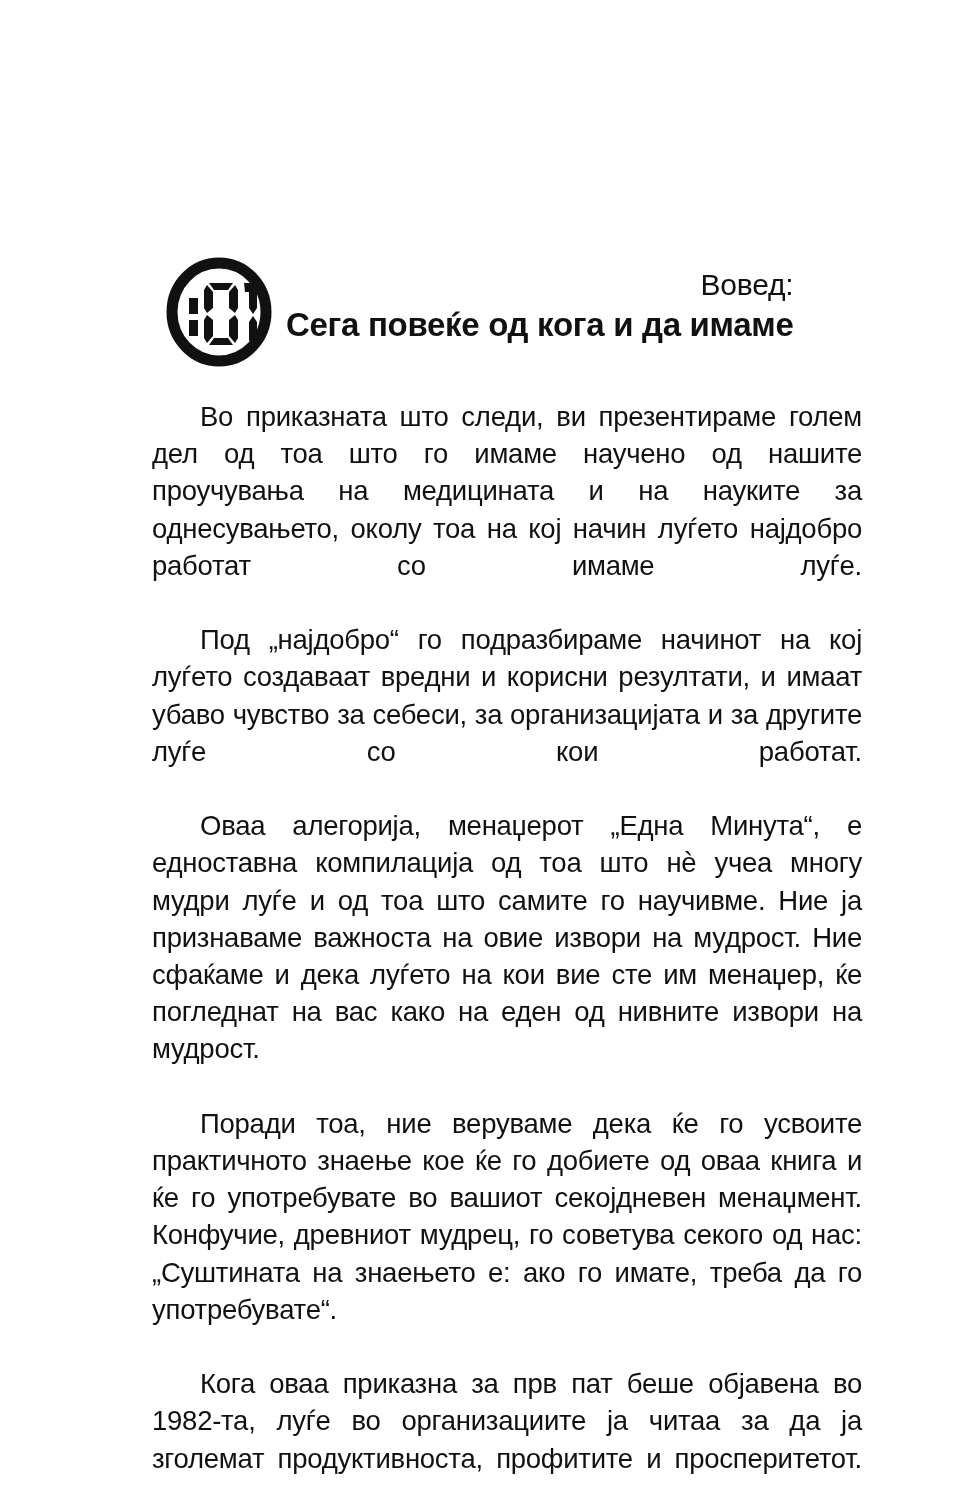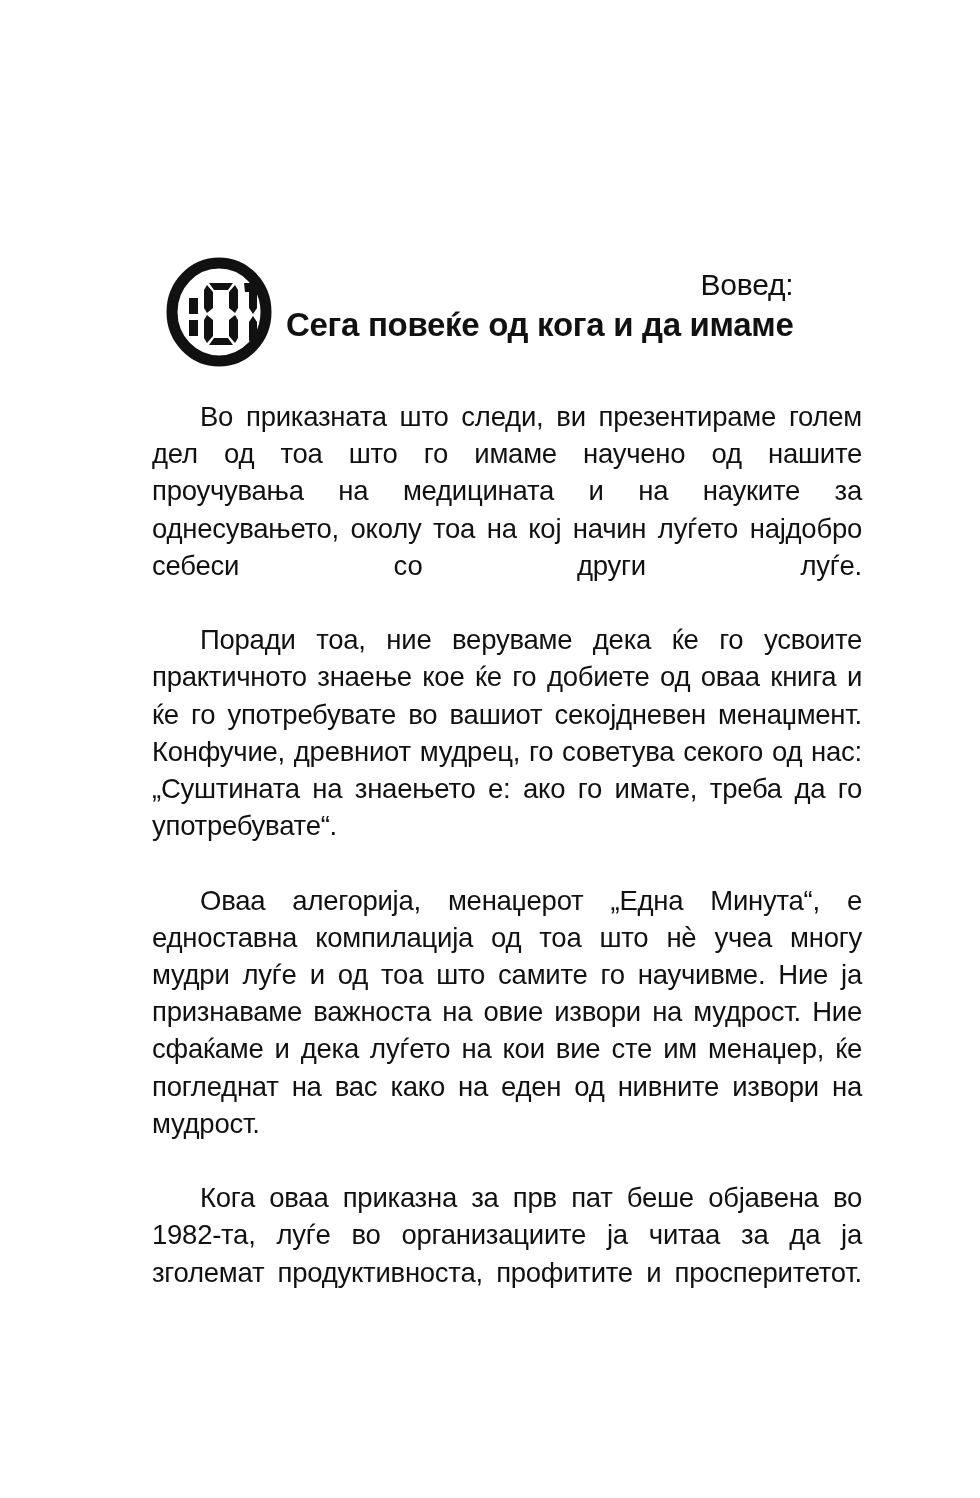--- a/index.html
+++ b/index.html
@@ -135,19 +135,20 @@
     </div>
 
     <div class="chapter-titles">
       <div class="eyebrow">Вовед:</div>
       <div class="chapter-title">Сега повеќе од кога и да имаме</div>
     </div>
 
   </div>
 
   <div class="body-copy">
-    <p>Во приказната што следи, ви презентираме голем дел од тоа што го имаме научено од нашите проучувања на медицината и на науките за однесувањето, околу тоа на кој начин луѓето најдобро себеси со други луѓе.</p>
+    <p>Во приказната што следи, ви презентираме голем дел од тоа што го имаме научено од нашите проучувања на медицината и на науките за однесувањето, околу тоа на кој начин луѓето најдобро работат со имаме луѓе.</p>
+    <p>Под „најдобро“ го подразбираме начинот на кој луѓето создаваат вредни и корисни резултати, и имаат убаво чувство за себеси, за организацијата и за другите луѓе со кои работат.</p>
+    <p>Оваа алегорија, менаџерот „Една Минута“, е едноставна компилација од тоа што нѐ учеа многу мудри луѓе и од тоа што самите го научивме. Ние ја признаваме важноста на овие извори на мудрост. Ние сфаќаме и дека луѓето на кои вие сте им менаџер, ќе погледнат на вас како на еден од нивните извори на мудрост.</p>
     <p>Поради тоа, ние веруваме дека ќе го усвоите практичното знаење кое ќе го добиете од оваа книга и ќе го употребувате во вашиот секојдневен менаџмент. Конфучие, древниот мудрец, го советува секого од нас: „Суштината на знаењето е: ако го имате, треба да го употребувате“.</p>
-    <p>Оваа алегорија, менаџерот „Една Минута“, е едноставна компилација од тоа што нѐ учеа многу мудри луѓе и од тоа што самите го научивме. Ние ја признаваме важноста на овие извори на мудрост. Ние сфаќаме и дека луѓето на кои вие сте им менаџер, ќе погледнат на вас како на еден од нивните извори на мудрост.</p>
     <p>Кога оваа приказна за прв пат беше објавена во 1982-та, луѓе во организациите ја читаа за да ја зголемат продуктивноста, профитите и просперитетот.</p>
   </div>
 
 </div>
 
 </body></html>

